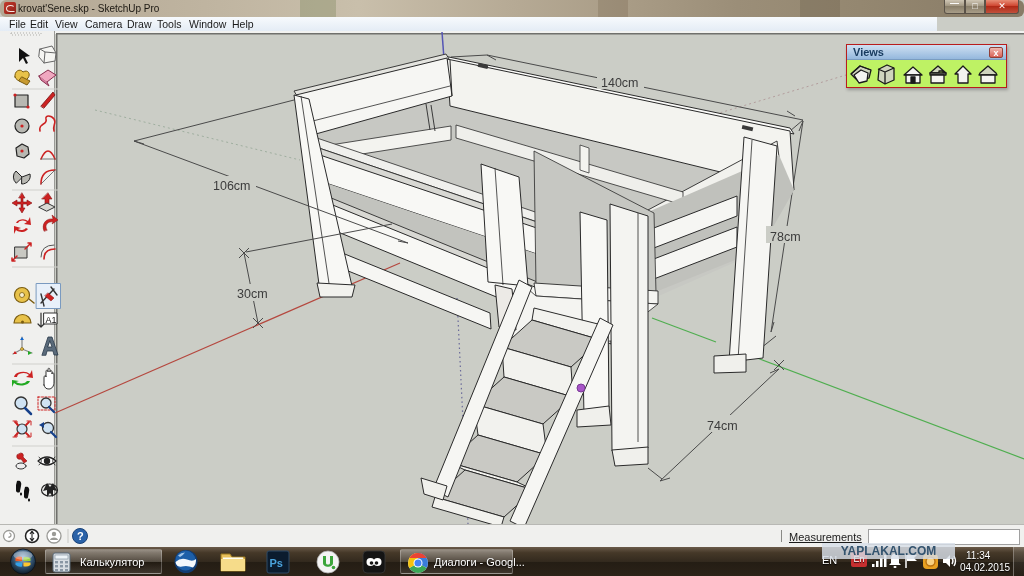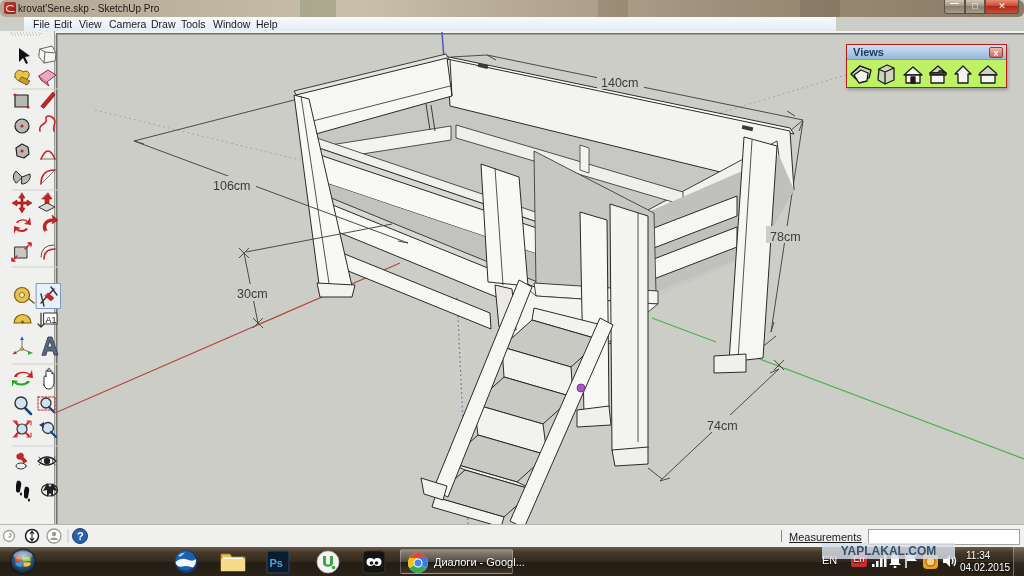--- a/index.html
+++ b/index.html
@@ -13,22 +13,22 @@
 #titlebar .ttext { position:absolute; left:18px; top:3px; font-size:10px; color:#1c1812; letter-spacing:0; }
 #skpicon { position:absolute; left:4px; top:2px; width:12px; height:12px; background:linear-gradient(135deg,#c43b2e,#8f1f16); border-radius:2px; }
 #skpicon:after { content:""; position:absolute; left:2px; top:3px; width:7px; height:5px; border:1.5px solid #f3e9e4; border-radius:50% 50% 0 50%; border-right-color:transparent; }
 .winbtn { position:absolute; top:0; height:14px; border:1px solid #5a5248; border-top:none; background:linear-gradient(#cfc6b4,#9e937e 50%,#8a7f6a 50%,#a89d88); }
 #btnmin { left:944px; width:21px; border-radius:0 0 0 3px; }
 #btnmax { left:965px; width:20px; }
 #btnclose { left:985px; width:34px; border-radius:0 0 3px 0; background:linear-gradient(#e78d75,#cf4631 45%,#b02a17 50%,#c1503b); }
 .winbtn span { position:absolute; left:0; right:0; text-align:center; color:#fff; font-size:9px; top:1px; }
 #btnmin span { top:-2px; font-weight:bold; }
 
-#menubar { position:absolute; left:0; top:17px; width:812px; height:14px;
-  background:linear-gradient(#f7fafd,#e4ecf5); font-size:10.5px; color:#1a1a1a;margin-left:24px; }
+#menubar { position:absolute; left:0; top:17px; width:937px; height:14px;
+  background:linear-gradient(#f7fafd,#e4ecf5); font-size:10.5px; color:#1a1a1a; }
 #menubar span { position:absolute; top:1px; }
 
 #toolbar { position:absolute; left:0; top:31px; width:55px; height:493px; background:#f0f0ee; border-right:1px solid #9a9a96;padding-left:8px; }
 
 #statusbar { position:absolute; left:0; top:524px; width:1024px; height:23px; background:#f0f0ee; border-top:1px solid #b8b8b4; font-size:11px; color:#1a1a1a; }
 #statusbar .msg { position:absolute; left:100px; top:5px; }
 #statusbar .meas { position:absolute; left:789px; top:6px; font-size:11px;text-decoration:underline; }
 #measbox { position:absolute; left:868px; top:4px; width:152px; height:16px; background:#fff; border:1px solid #a0a0a0; }
 
 #taskbar { position:absolute; left:0; top:547px; width:1024px; height:29px;
@@ -361,20 +361,38 @@
             <stop offset="100%" stop-color="#101c28"></stop>
       </radialGradient>
     </defs>
     <circle cx="17" cy="14.5" r="12.5" fill="url(#orb)" stroke="#0a1018" stroke-width="0.8"></circle>
     <path d="M9.5 11 Q12.5 8.8 16 10 L16 14 L9.5 14 Z" fill="#f05a24"></path>
     <path d="M17.5 10.3 Q21 9.2 24.5 11.3 L24.5 14 L17.5 14 Z" fill="#9bd33e"></path>
     <path d="M9.5 15.5 L16 15.5 L16 19.5 Q12.5 20.4 9.5 17.8 Z" fill="#35a0e8"></path>
     <path d="M17.5 15.5 L24.5 15.5 L24.5 18 Q21 20.4 17.5 19.2 Z" fill="#ffc72e"></path>
     <ellipse cx="17" cy="8.5" rx="9.5" ry="4.2" fill="rgba(255,255,255,0.35)"></ellipse>
   </svg>
+  <div class="tbtn" style="left:45px;width:117px">
+    <svg width="22" height="21" viewBox="0 0 22 21" style="position:absolute;left:5px;top:2px">
+      <rect x="2" y="1" width="17" height="19" rx="2" fill="#d8dde2" stroke="#5a6a78" stroke-width="1"></rect>
+      <rect x="4" y="3" width="13" height="4" fill="#eef4f8" stroke="#7a8a98" stroke-width="0.6"></rect>
+      <g fill="#8a97a4">
+            <rect x="4" y="9" width="3" height="2.4"></rect>
+            <rect x="9" y="9" width="3" height="2.4"></rect>
+            <rect x="14" y="9" width="3" height="2.4"></rect>
+            <rect x="4" y="13" width="3" height="2.4"></rect>
+            <rect x="9" y="13" width="3" height="2.4"></rect>
+            <rect x="14" y="13" width="3" height="2.4"></rect>
+            <rect x="4" y="17" width="3" height="2.4"></rect>
+            <rect x="9" y="17" width="3" height="2.4"></rect>
+            <rect x="14" y="17" width="3" height="2.4"></rect>
+          </g>
+    </svg>
+    <span class="lbl" style="left:34px">Калькулятор</span>
+  </div>
   <svg width="26" height="25" viewBox="0 0 26 25" style="position:absolute;left:173px;top:2px">
     <circle cx="13" cy="12.5" r="11.5" fill="#123c72"></circle>
     <circle cx="12.5" cy="11.5" r="10" fill="#1d5fa8"></circle>
     <path d="M2.5 13 Q8 8 14 10.5 Q20 13 23 10 Q23.5 15 20 18.5 Q14 16 9 17.5 Q4.5 18.5 3 15 Z" fill="#f4f8fc"></path>
     <path d="M5 6.5 Q8 3.5 12 3.5 Q10 6.5 7 8 Z" fill="#9fc4e8"></path>
   </svg>
   <svg width="28" height="24" viewBox="0 0 28 24" style="position:absolute;left:219px;top:3px">
     <path d="M2 4 L11 4 L13 7 L26 7 L26 21 L2 21 Z" fill="#e8c05a" stroke="#9a7820" stroke-width="1"></path>
     <path d="M2 9 L26 9 L26 21 L2 21 Z" fill="#f6dc8a"></path>
     <path d="M4 9 L24 9 L24 7.5 L4 7.5 Z" fill="#fdfdf2"></path>

